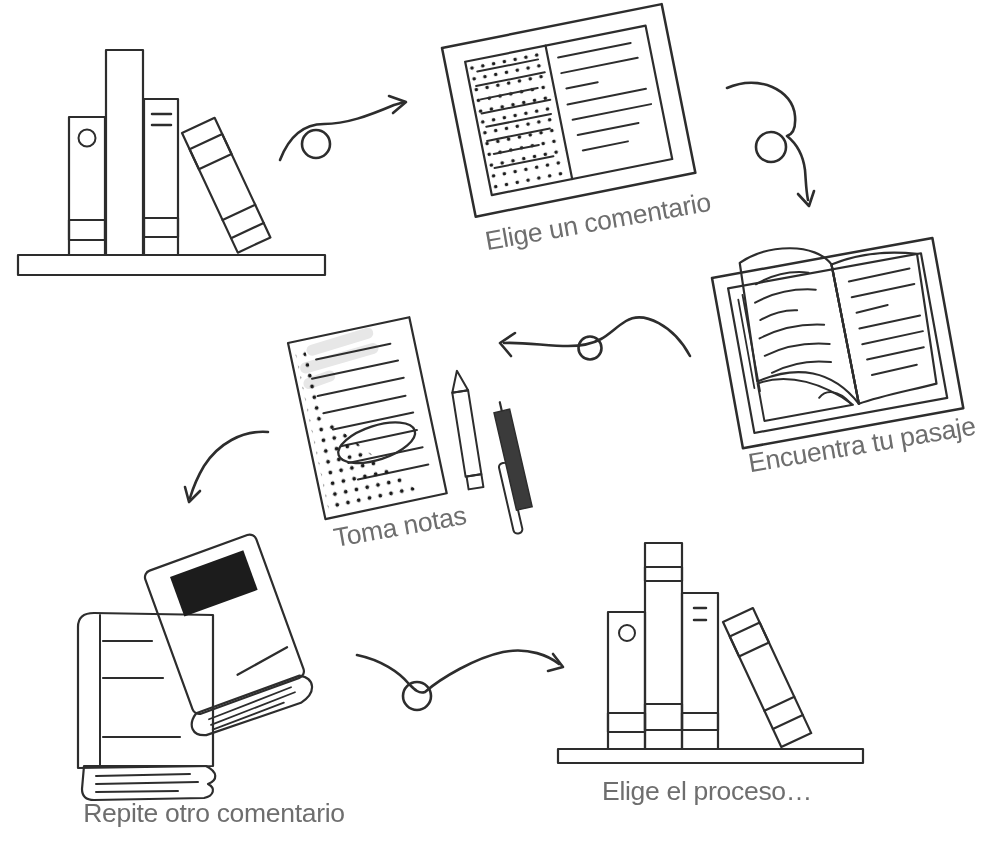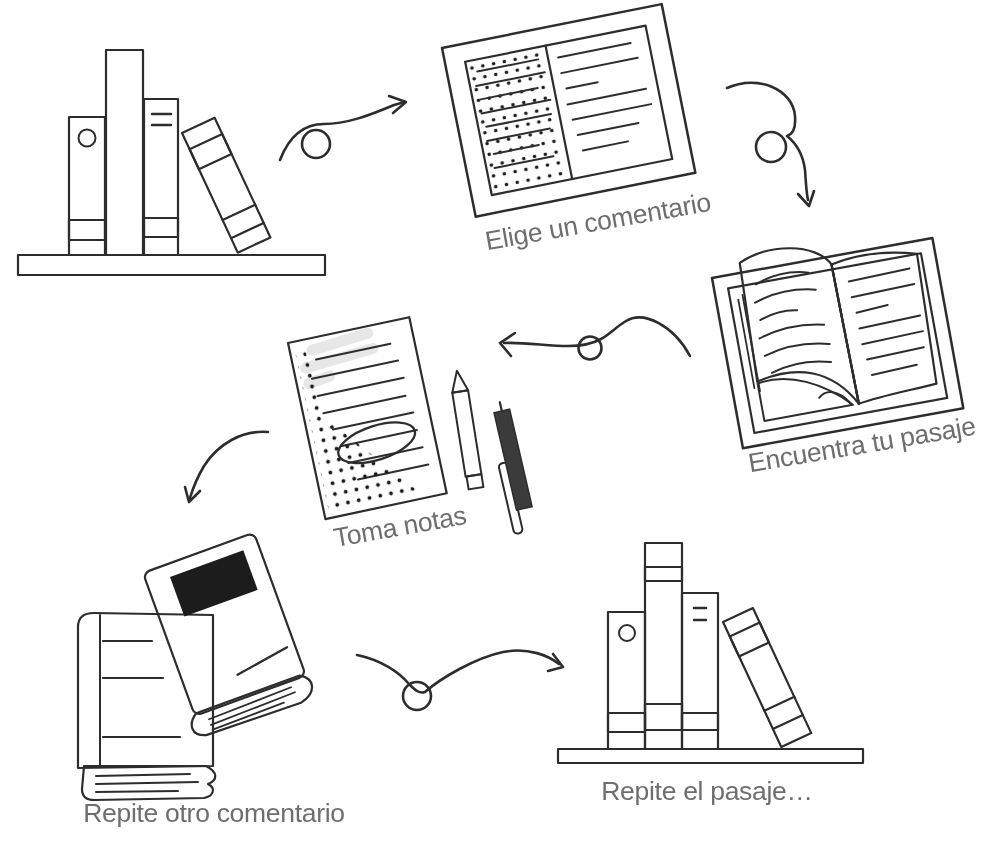--- a/index.html
+++ b/index.html
@@ -211,15 +211,15 @@
       <path d="M 146,70 L 158,70 M 146,82 L 158,82" class="ink" stroke-width="2.5"></path>
       <rect x="134" y="175" width="36" height="17" fill="#3b3b3b" class="ink" stroke-width="2.2"></rect>
     </g>
     <g transform="translate(175,84) rotate(-25)">
       <rect x="0" y="0" width="33" height="138" fill="url(#s6tex)" class="ink" stroke-width="2.2"></rect>
       <rect x="0" y="16" width="33" height="22" fill="#3b3b3b" class="ink" stroke-width="2.2"></rect>
       <path d="M 0,98 L 33,98 M 0,118 L 33,118" class="ink" stroke-width="2.2"></path>
     </g>
     <rect x="10" y="211" width="305" height="14" fill="#c8c8c8" class="ink" stroke-width="2.2"></rect>
   </svg>
-  <div class="step-label" style="left:707px;top:791px">Repite el pasaje…</div>
+  <div class="step-label" style="left:707px;top:791px">Elige el proceso…</div>
 
 </div>
 
 </body></html>

